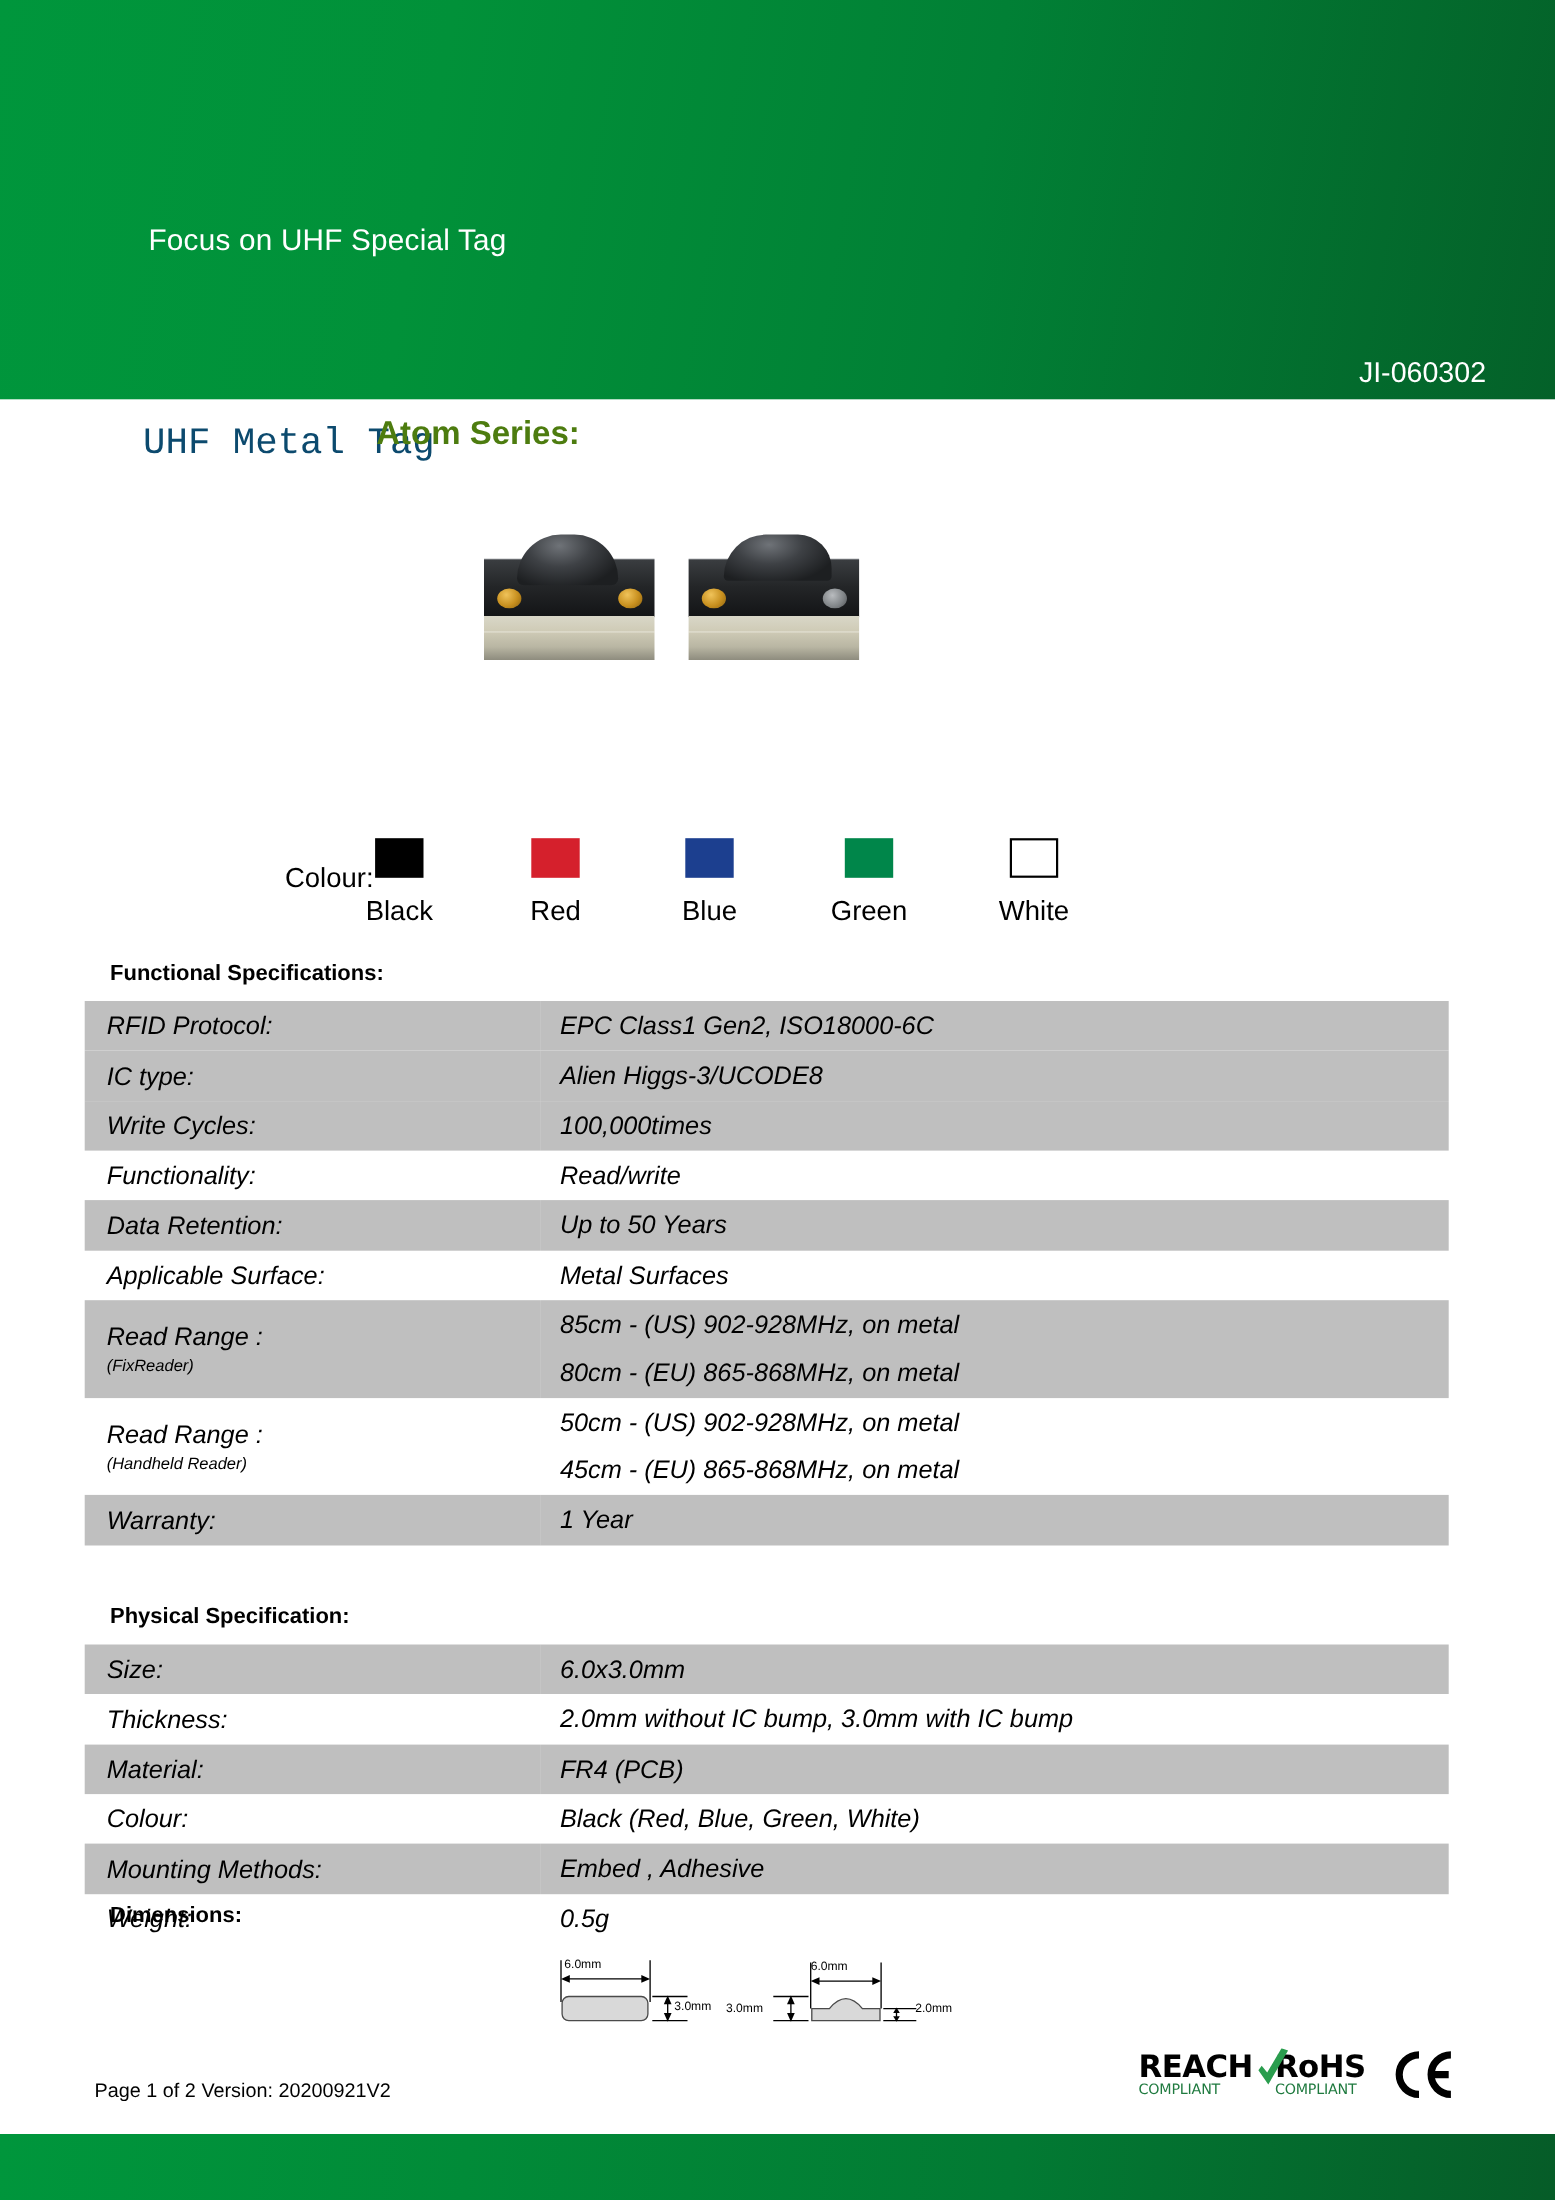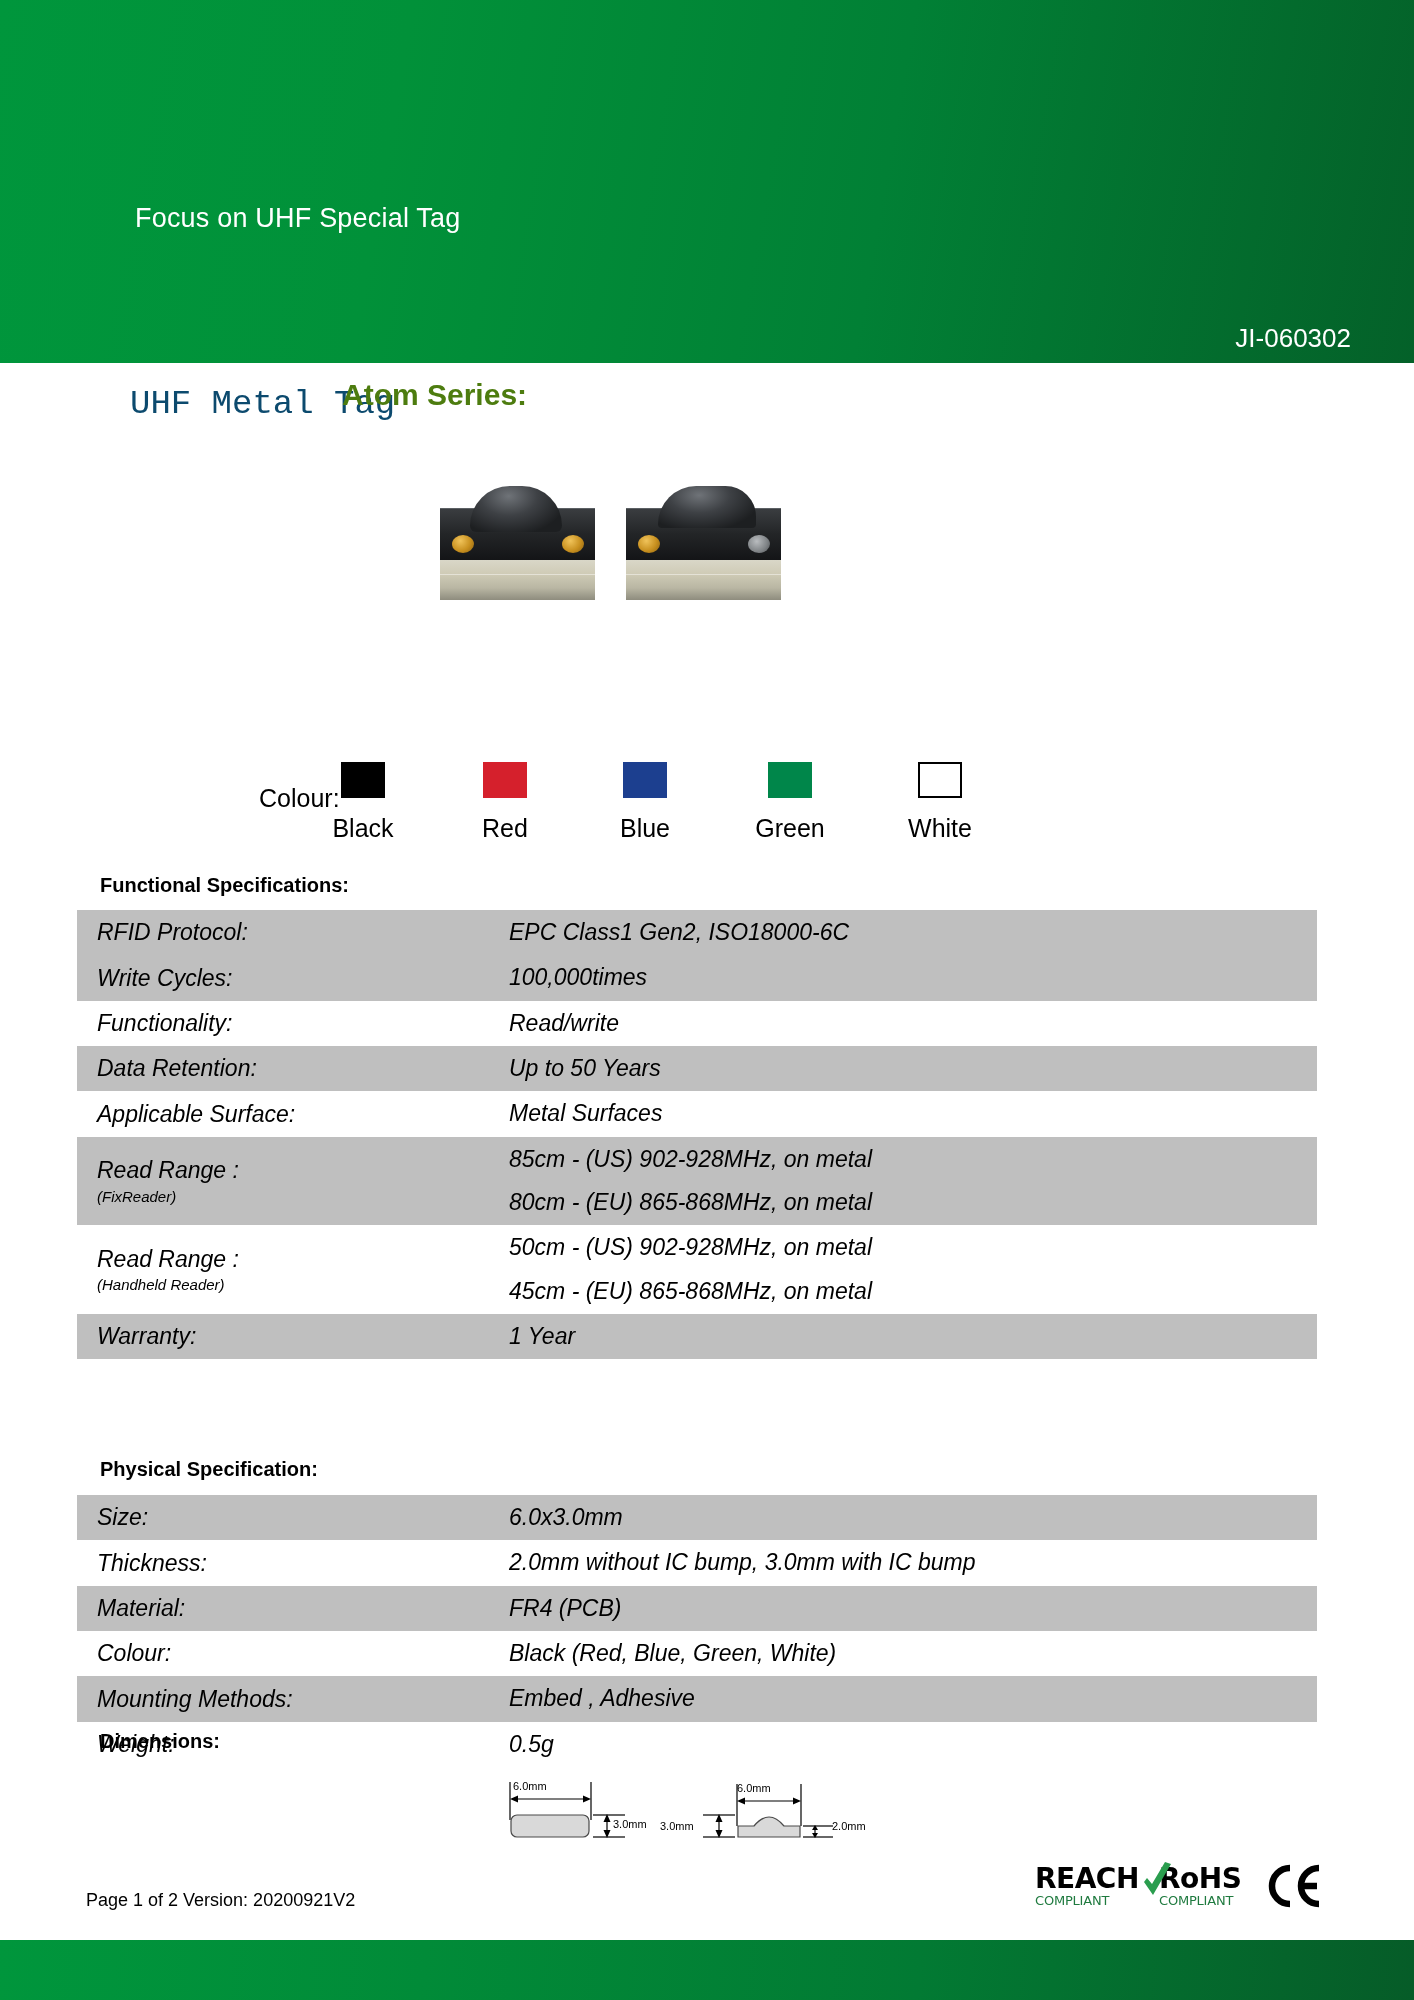--- a/index.html
+++ b/index.html
@@ -360,20 +360,24 @@
       <div class="swatch-name">White</div>
     </div>
   </div>
 
   <div class="section-head" style="top:874px;">Functional Specifications:</div>
   <table class="spec-table" style="top:910px;">
     <tbody id="functional-body">
         <tr class="shaded">
           <td class="cell-key"><span>RFID  Protocol:</span></td>
           <td class="cell-val"><span>EPC Class1 Gen2, ISO18000-6C</span></td>
+        </tr>
+        <tr class="shaded">
+          <td class="cell-key"><span>IC type:</span></td>
+          <td class="cell-val"><span>Alien Higgs-3/UCODE8</span></td>
         </tr>
         <tr class="shaded">
           <td class="cell-key"><span>Write Cycles:</span></td>
           <td class="cell-val"><span>100,000times</span></td>
         </tr>
         <tr>
           <td class="cell-key"><span>Functionality:</span></td>
           <td class="cell-val"><span>Read/write</span></td>
         </tr>
         <tr class="shaded">

